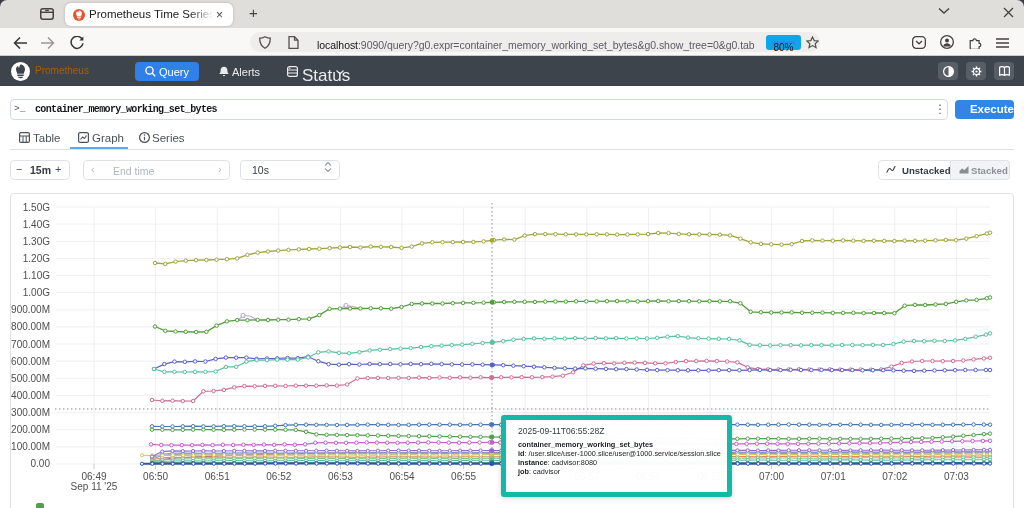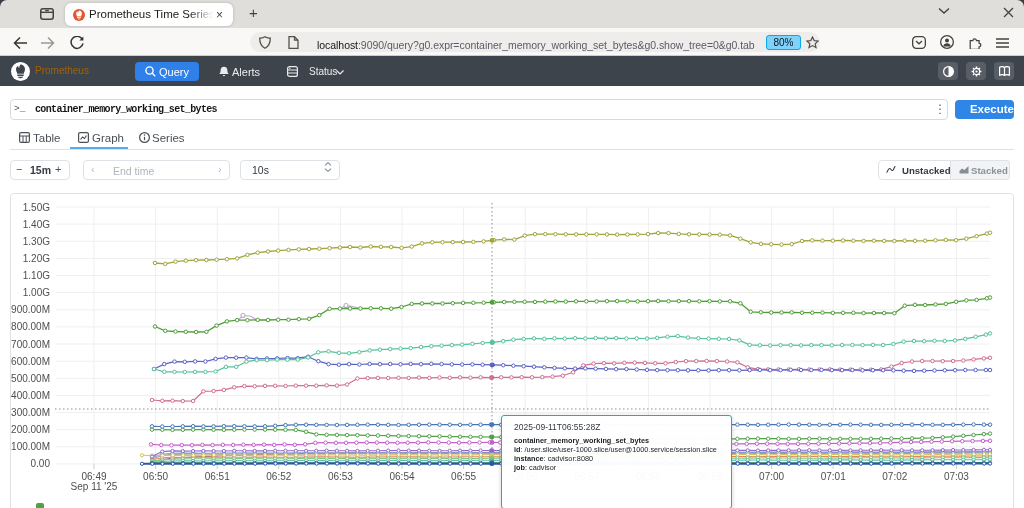--- a/index.html
+++ b/index.html
@@ -7,21 +7,21 @@
 #tabbar{position:absolute;left:0;top:0;width:1024px;height:28px;background:#e0dedb}
 #toolbar{position:absolute;left:0;top:28px;width:1024px;height:28px;background:#f9f8f6;border-bottom:1px solid #cfcdca}
 #navbar{position:absolute;left:0;top:56px;width:1024px;height:30px;background:#3e444b}
 #tab{position:absolute;left:65px;top:3px;width:168px;height:23px;background:#fff;border-radius:6px;box-shadow:0 0 3px rgba(0,0,0,.22)}
 #tabtitle{position:absolute;left:24px;top:5px;font-size:11.5px;color:#20201e;white-space:nowrap;width:126px;overflow:hidden;-webkit-mask-image:linear-gradient(90deg,#000 80%,transparent 99%);mask-image:linear-gradient(90deg,#000 80%,transparent 99%)}
 .navbtn{position:absolute;width:20px;height:18px;top:5px;background:#575e66;border-radius:4px;display:flex;align-items:center;justify-content:center}
 #execbtn{position:absolute;left:955px;top:100px;width:59px;height:19px;background:#2f86e6;border-radius:4px;color:#fff;font-size:11.5px;font-weight:700;text-align:right;line-height:19px}
 #queryinput{position:absolute;left:10px;top:99px;width:938px;height:21px;border:1px solid #d4dae0;border-radius:4px;background:#fff}
 .ctl{position:absolute;height:20px;border:1px solid #dee2e6;border-radius:4px;background:#fff}
 #panel{position:absolute;left:10px;top:193px;width:1004px;height:330px;border:1px solid #dee2e6;border-radius:4px;background:#fff}
-#tooltip{position:absolute;left:501px;top:415px;width:231px;height:94px;overflow:hidden;background:rgba(255,255,255,.97);border:1px solid #14b8a6;border-radius:3px;box-shadow:0 1px 5px rgba(0,0,0,.18);padding:6px 10px 0 12px;font-size:8.5px;color:#212529}
+#tooltip{position:absolute;left:501px;top:415px;width:231px;height:82px;overflow:hidden;background:rgba(255,255,255,.97);border:5px solid #14b8a6;border-radius:3px;box-shadow:0 1px 5px rgba(0,0,0,.18);padding:6px 10px 0 12px;font-size:8.5px;color:#212529}
 .tt-lab{font-size:7.3px;line-height:9.1px;white-space:nowrap}
 </style></head><body>
 <div id="tabbar"></div>
 <div class="abs" style="left:0;top:0">
     <svg width="8" height="8" viewBox="0 0 8 8" style="">
       <path d="M0 0 L7 0 A7 7 0 0 0 0 7 Z" fill="#3c3c46"></path>
     </svg>
   </div>
 <div class="abs" style="right:0;top:0">
     <svg width="8" height="8" viewBox="0 0 8 8" style="">
@@ -79,21 +79,21 @@
       <path d="M6 0.7 C7.8 1.8 9.6 2.2 11.3 2.2 C11.3 6.8 9.6 10.4 6 12.3 C2.4 10.4 0.7 6.8 0.7 2.2 C2.4 2.2 4.2 1.8 6 0.7 Z" fill="none" stroke="#55524c" stroke-width="1.3"></path>
     </svg>
   </div>
 <div class="abs" style="left:288px;top:36px">
     <svg width="11" height="13" viewBox="0 0 11 13" style="">
       <path d="M1 0.7 H6.5 L10 4.2 V12.3 H1 Z" fill="none" stroke="#55524c" stroke-width="1.3"></path>
       <path d="M6.5 0.7 V4.2 H10" fill="none" stroke="#55524c" stroke-width="1.3"></path>
     </svg>
   </div>
 <div class="abs" style="left:317px;top:38.5px;font-size:10.5px;letter-spacing:-0.05px;white-space:nowrap;width:438px;overflow:hidden"><span style="color:#15141a">localhost</span><span style="color:#5b5b66">:9090/query?g0.expr=container_memory_working_set_bytes&amp;g0.show_tree=0&amp;g0.tab=</span></div>
-<div class="abs" style="left:766px;top:35px;width:35px;height:15px;background:#7dd3fc;border:1px solid #0ea5e9;border-radius:3px;font-size:10px;color:#15141a;text-align:center;line-height:13px">80%</div>
+<div class="abs" style="left:766px;top:35px;width:35px;height:15px;background:#3b82f6;border:6px solid #0ea5e9;border-radius:3px;font-size:10px;color:#15141a;text-align:center;line-height:13px">80%</div>
 <div class="abs" style="left:806px;top:36px">
     <svg width="13" height="13" viewBox="0 0 13 13" style="">
       <path d="M6.5 1 L8.2 4.6 L12.2 5 L9.2 7.7 L10 11.6 L6.5 9.6 L3 11.6 L3.8 7.7 L0.8 5 L4.8 4.6 Z" fill="none" stroke="#55524c" stroke-width="1.2"></path>
     </svg>
   </div>
 <div class="abs" style="left:912px;top:36px">
     <svg width="14" height="13" viewBox="0 0 14 13" style="">
       <rect x="0.65" y="0.65" width="12.7" height="11.7" rx="3.5" fill="none" stroke="#45423e" stroke-width="1.3"></rect>
       <path d="M4 5 L7 7.8 L10 5" fill="none" stroke="#45423e" stroke-width="1.3"></path>
     </svg>
@@ -137,21 +137,21 @@
     </svg>
   </div>
 <div class="abs" style="left:232px;top:66px;font-size:11px;color:#e9ecef">Alerts</div>
 <div class="abs" style="left:287px;top:66px">
     <svg width="11" height="11" viewBox="0 0 11 11" style="">
       <rect x="0.6" y="0.6" width="9.8" height="9.8" rx="2" fill="none" stroke="#e9ecef" stroke-width="1.2"></rect>
       <path d="M0.6 4 H10.4 M0.6 7 H10.4" stroke="#e9ecef" stroke-width="1.2"></path>
       <circle cx="2.8" cy="2.3" r="0.7" fill="#e9ecef"></circle>
     </svg>
   </div>
-<div class="abs" style="left:309px;top:66px;font-size:10px;color:#e9ecef">Status</div>
+<div class="abs" style="left:302px;top:66px;font-size:17px;color:#e9ecef">Status</div>
 <div class="abs" style="left:336px;top:70px">
     <svg width="8" height="5" viewBox="0 0 8 5" style="">
       <path d="M0.5 0.5 L4 4 L7.5 0.5" fill="none" stroke="#e9ecef" stroke-width="1.2"></path>
     </svg>
   </div>
 <div class="navbtn" style="left:938px;top:62px">
     <svg width="11" height="11" viewBox="0 0 11 11" style="">
       <circle cx="5.5" cy="5.5" r="4.9" fill="none" stroke="#fff" stroke-width="1.2"></circle>
       <path d="M5.5 0.6 A4.9 4.9 0 0 1 5.5 10.4 Z" fill="#fff"></path>
     </svg>

